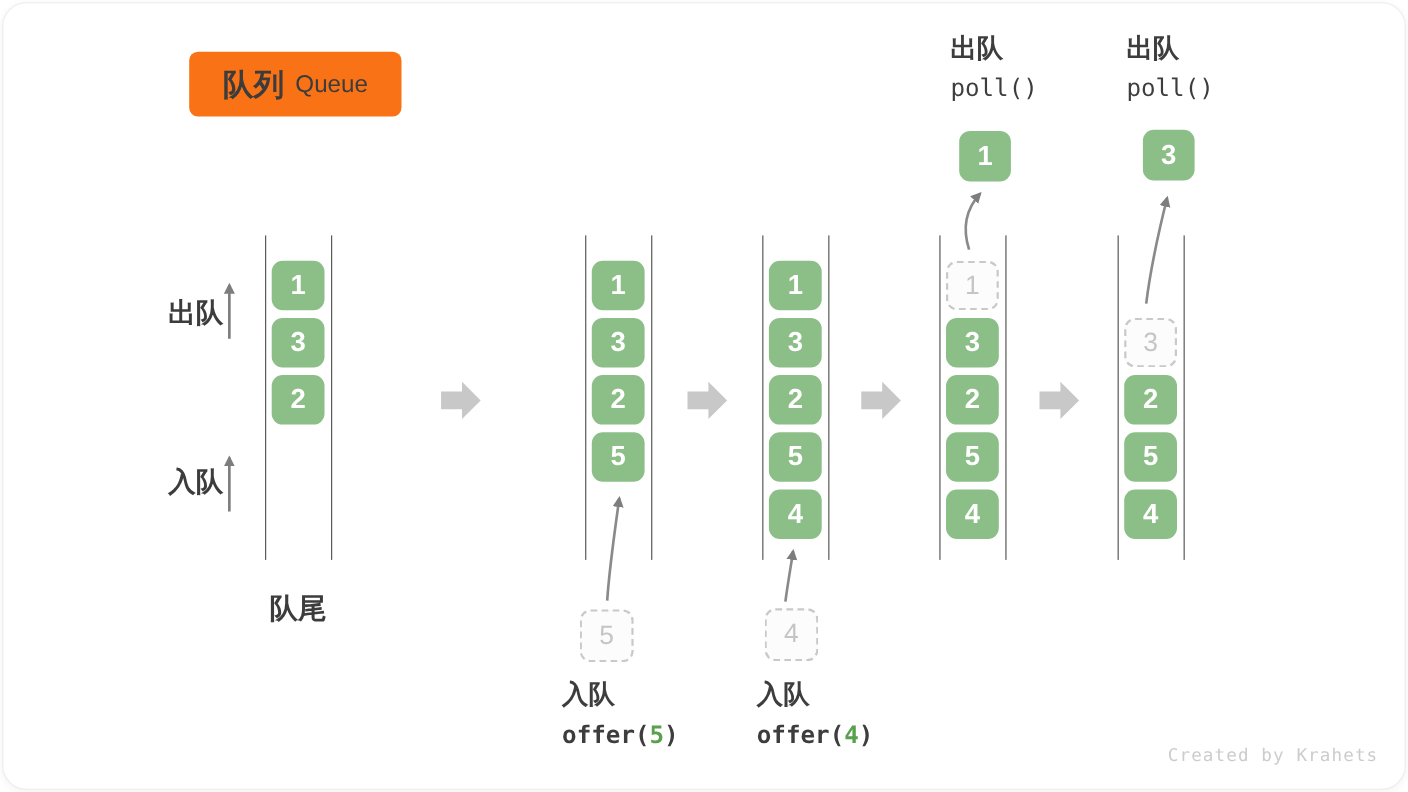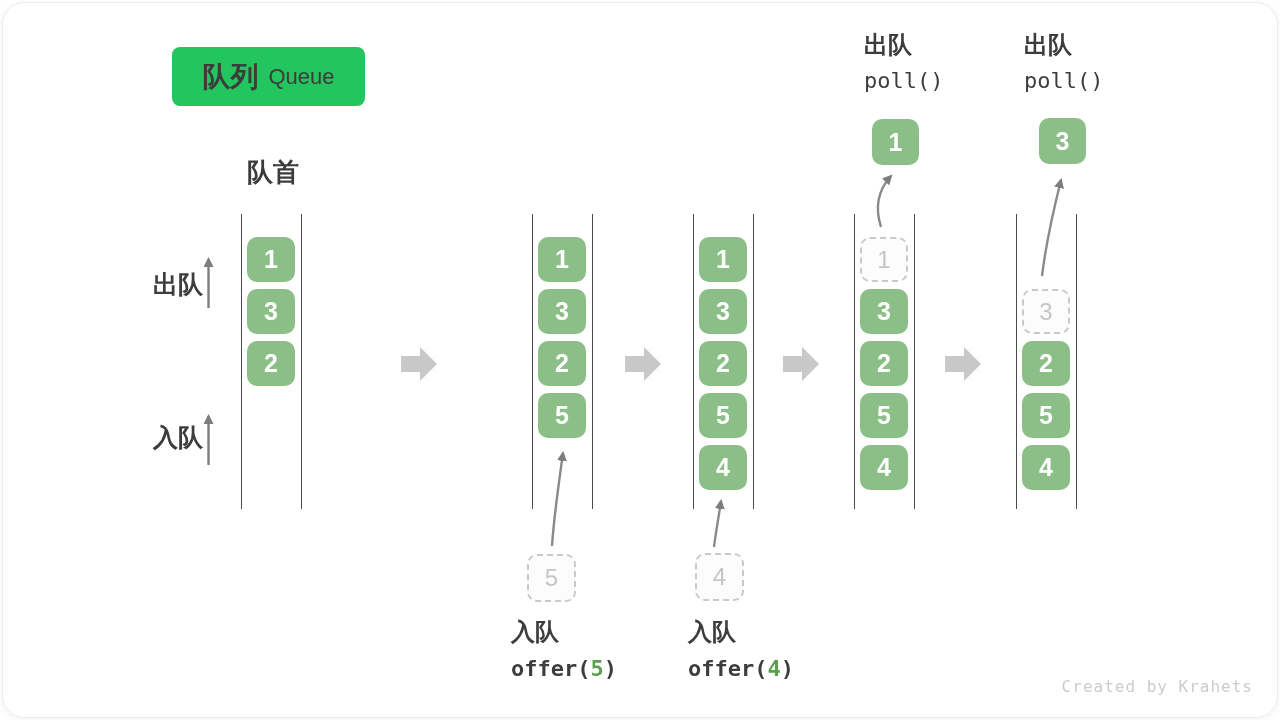--- a/index.html
+++ b/index.html
@@ -7,21 +7,21 @@
   #card {
     position: absolute; left: 2px; top: 2px; width: 1276px; height: 716px;
     background: #ffffff; border: 1px solid #ececec; border-radius: 22px;
     box-shadow: 0 2px 8px rgba(0,0,0,0.05);
     overflow: hidden;
   }
   .abs { position: absolute; }
   
   #title-badge {
     left: 169px; top: 44px; width: 193px; height: 59px;
-    background: #22c55e; border-radius: 8px;
+    background: #f97316; border-radius: 8px;
     display: flex; align-items: center; justify-content: center; gap: 10px;
     color: #3c3c3c;
   }
   #title-badge .zh { font-size: 28px; font-weight: 700; }
   #title-badge .en { font-size: 22px; font-family: Liberation Sans, sans-serif; }
   
   .big-label { font-size: 26px; font-weight: 700; color: #3c3c3c; text-align: center; width: 140px; }
   .side-label { font-size: 25px; font-weight: 700; color: #3c3c3c; }
   
   .channel {
@@ -56,21 +56,21 @@
 </head>
 <body>
 
 <div id="card">
 
   <div id="title-badge" class="abs">
     <span class="zh">队列</span>
     <span class="en">Queue</span>
   </div>
 
-  <div class="abs big-label" style="left:200px; top:152px;">队首</div>
+  <div class="abs big-label" style="left:198px; top:533px;">队尾</div>
 
   <div class="abs side-label" style="left:150px; top:265px;">出队</div>
   <div class="abs side-label" style="left:150px; top:418px;">入队</div>
 
   <div class="abs op-label" style="left:861px; top:30px;">出队</div>
   <div class="abs op-code" style="left:861px; top:67px; font-weight:400;">poll()</div>
   <div class="abs op-label" style="left:1021px; top:30px;">出队</div>
   <div class="abs op-code" style="left:1021px; top:67px; font-weight:400;">poll()</div>
 
   <div class="abs item" style="left:869px; top:116px; width:47px; height:46px;">

